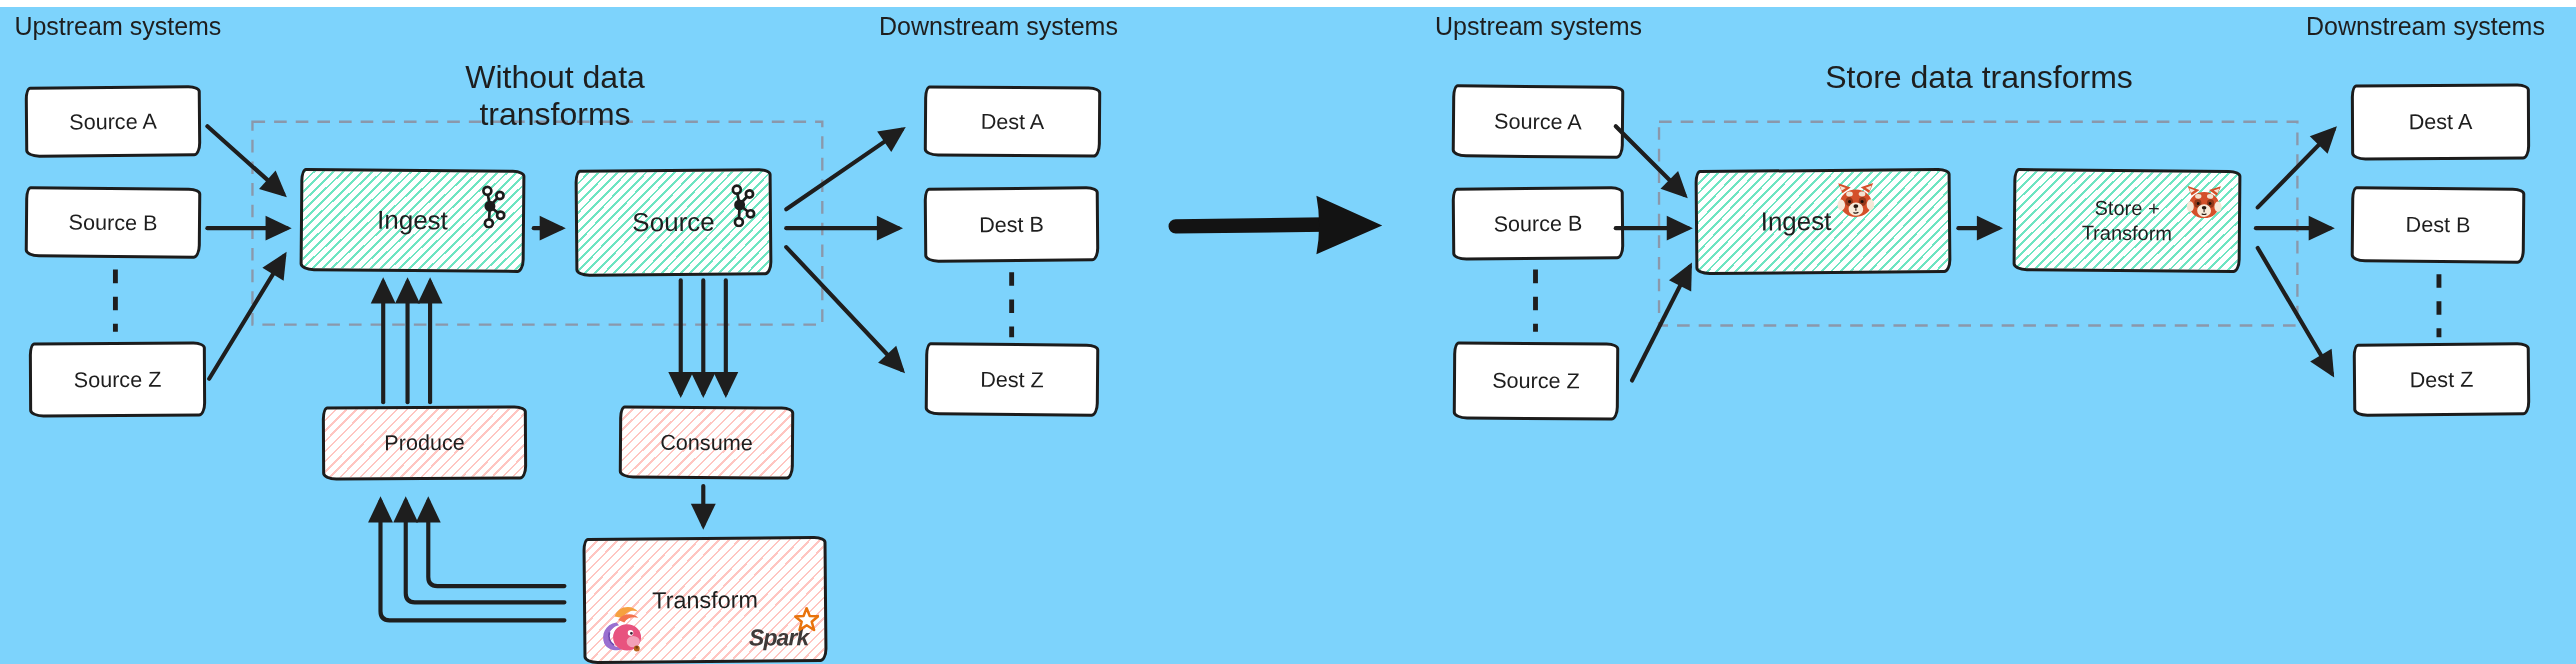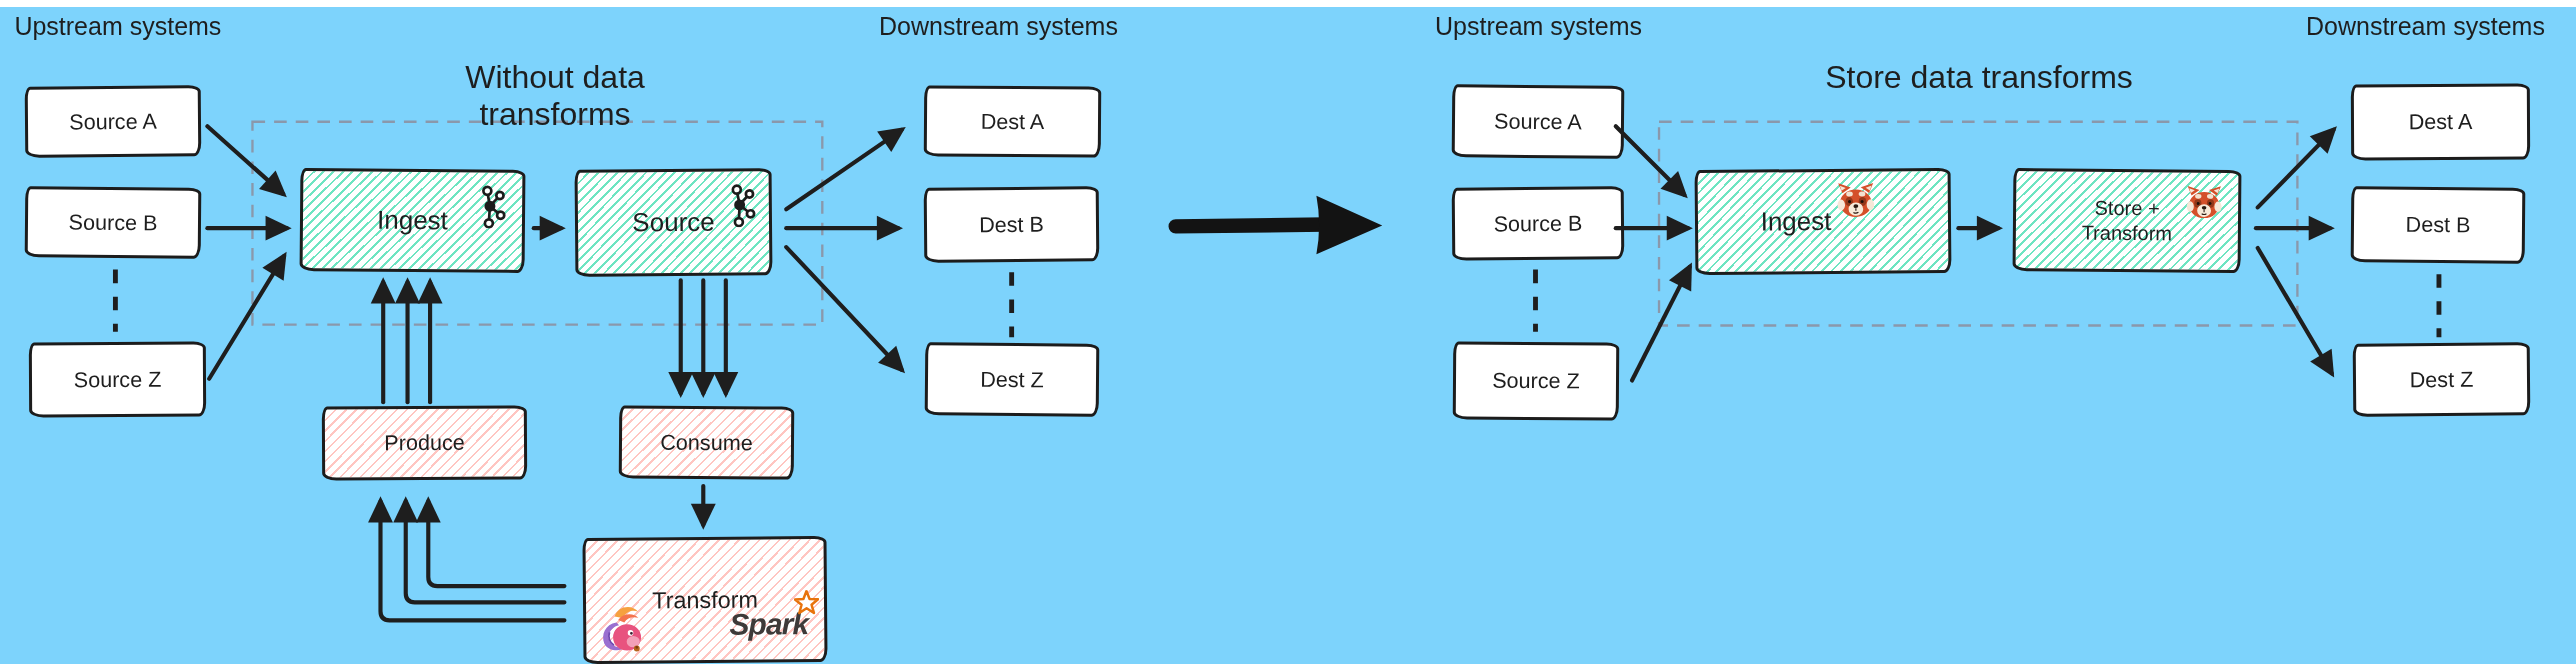--- a/index.html
+++ b/index.html
@@ -19,21 +19,21 @@
   .red{background-image:repeating-linear-gradient(135deg,
         rgba(255,128,118,0.45) 0px, rgba(255,128,118,0.45) 1.7px,
         rgba(255,255,255,0) 1.7px, rgba(255,255,255,0) 7.2px);}
   .t1{transform:rotate(-0.5deg);} .t2{transform:rotate(0.5deg);}
   .t3{transform:rotate(-0.3deg);} .t4{transform:rotate(0.4deg);}
   .big-label{font-size:26px;}
   .corner-icon{position:absolute;}
   .two-line{font-size:20px;line-height:1.25;text-align:center;}
   .transform-label{position:absolute;left:0;right:0;top:0;bottom:0;display:flex;
        align-items:center;justify-content:center;font-size:23.4px;}
-  .spark-wrap{position:absolute;right:16px;bottom:18px;font-size:30px;font-weight:bold;
+  .spark-wrap{position:absolute;right:16px;bottom:8px;font-size:23px;font-weight:bold;
        font-style:italic;color:#3e3a39;letter-spacing:-0.9px;z-index:2;}
   .spark-star{position:absolute;right:-10.8px;top:-17px;}
 </style>
 </head>
 <body>
 
 <div class="canvas">
 
   <svg id="bg-layer" class="layer" width="2576" height="665" viewBox="0 0 2857 737">
     <rect x="280" y="127" width="632" height="225" fill="none" stroke="#8a98ab" stroke-width="2.6" stroke-dasharray="14 10"></rect>

